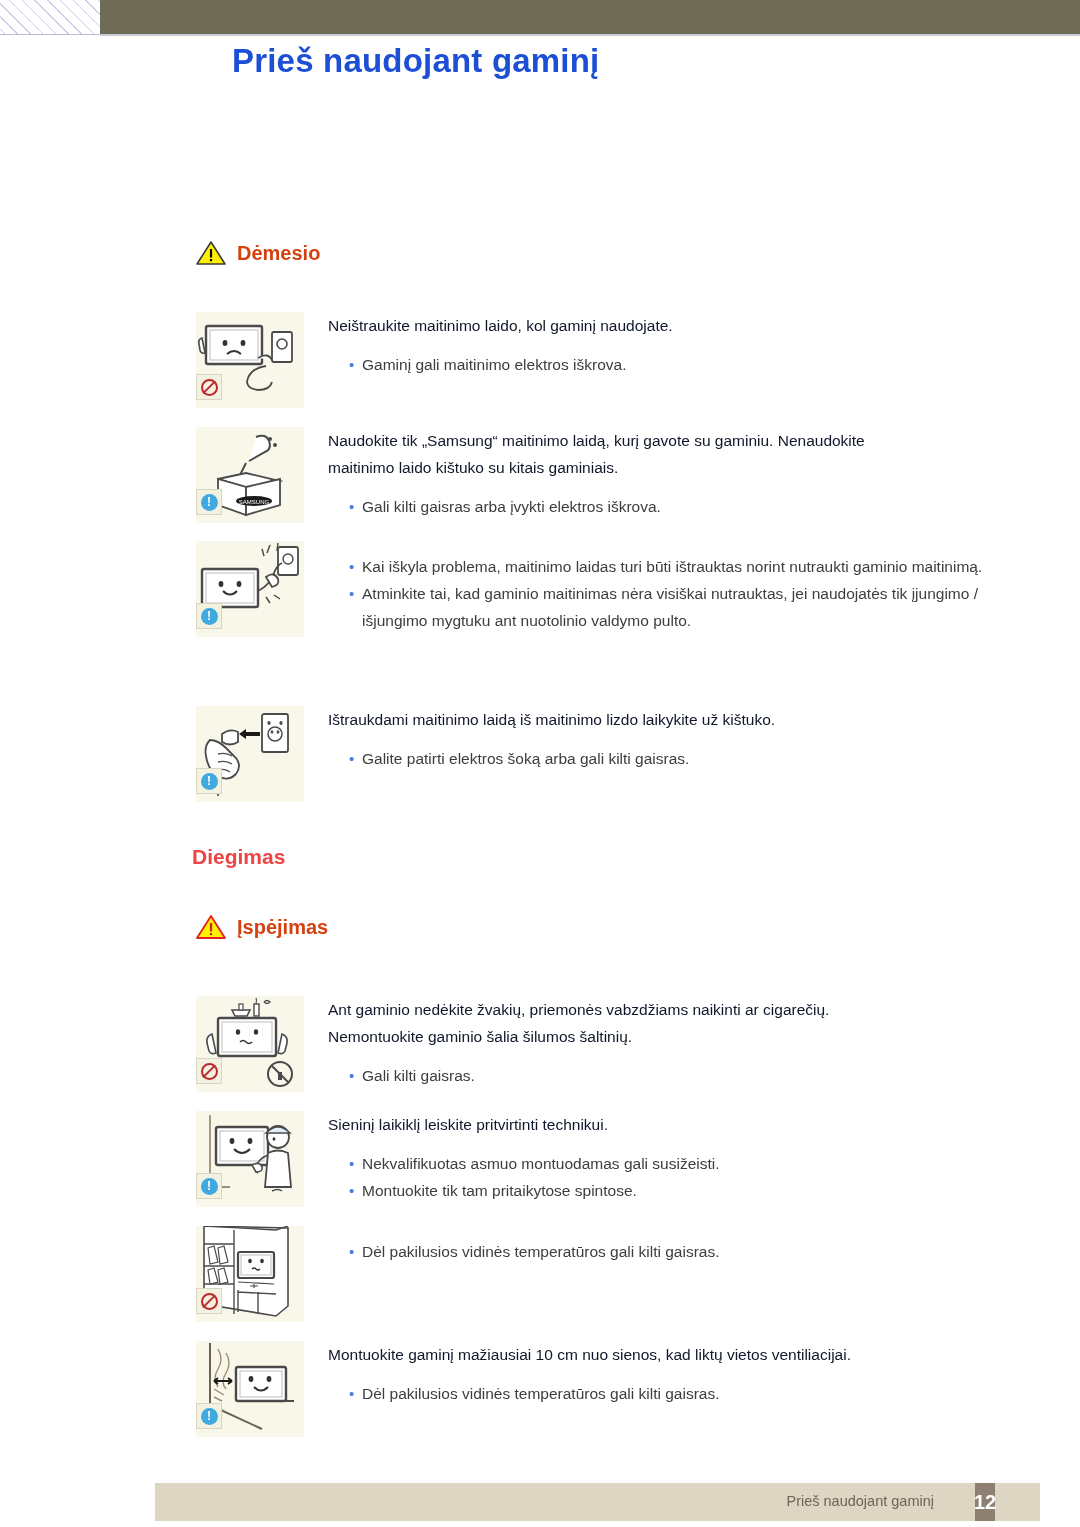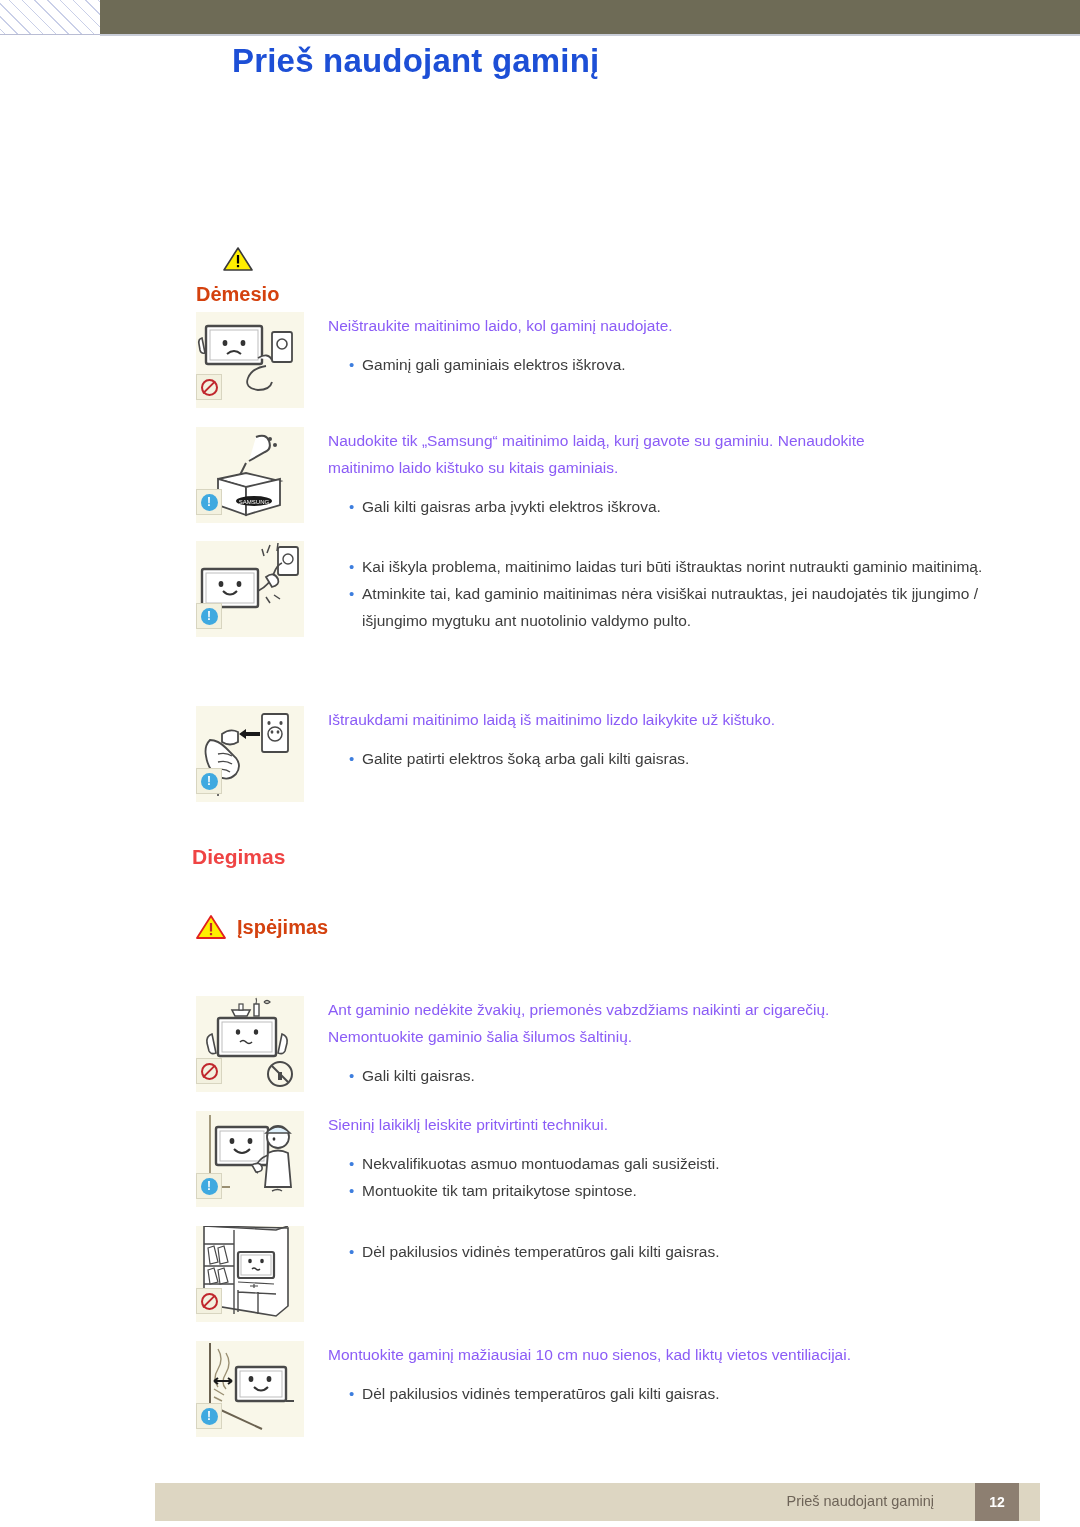--- a/index.html
+++ b/index.html
@@ -59,21 +59,21 @@
     width:2.4px;height:17px;background:#c0272d;transform:rotate(45deg);
     transform-origin:center;
   }
   .badge-i{
     width:17px;height:17px;border-radius:50%;background:#3fa9e0;
     color:#fff;font-size:12px;font-weight:bold;line-height:17px;
     text-align:center;
   }
   .txtcol{padding-left:24px;flex:1;}
   .lead{
-    font-size:15.5px;line-height:27px;color:#8b5cf6;white-space:nowrap;
+    font-size:15.5px;line-height:27px;color:#0f172a;white-space:nowrap;
   }
   .bul{
     display:flex;font-size:15.5px;line-height:27px;color:#3d3d3d;
   }
   .bul .dot{
     flex:none;width:34px;color:#3e7ede;font-size:15px;line-height:27px;
     padding-left:21px;box-sizing:border-box;
   }
   .bul .btxt{flex:1;}
   .gap-s{height:12px;}
@@ -81,35 +81,35 @@
   
   .footer{
     position:absolute;left:155px;top:1483px;width:885px;height:38px;
     background:#ddd6c2;
   }
   .footer-text{
     position:absolute;right:106px;top:10px;font-size:14.5px;color:#6e6458;
     white-space:nowrap;
   }
   .pagenum{
-    position:absolute;left:820px;top:0;width:44px;height:38px;
-    background:#8d7f71;color:#ffffff;font-size:14px;font-weight:bold;
+    position:absolute;left:820px;top:0;width:20px;height:38px;
+    background:#8d7f71;color:#ffffff;font-size:20px;font-weight:bold;
     display:flex;align-items:center;justify-content:center;
   }
 </style>
 </head>
 <body>
 
 <div class="header">
   <div class="hatch"></div>
   <div class="olive"></div>
 </div>
 <div class="page-title">Prieš naudojant gaminį</div>
 
-<div class="notice" id="notice-caution" style="left:196px;top:246px;flex-direction:column;">
+<div class="notice" id="notice-caution" style="left:196px;top:240px;">
   <svg class="tri" viewBox="0 0 30 26">
     <polygon points="15,2 29,24 1,24" fill="#ffef00" stroke="#3a3a3a" stroke-width="1.6" stroke-linejoin="round"></polygon>
     <rect x="13.9" y="9" width="2.2" height="8.5" fill="#000"></rect>
     <rect x="13.9" y="19" width="2.2" height="2.2" fill="#000"></rect>
   </svg>
   <span class="notice-label">Dėmesio</span>
 </div>
 
 <div class="row" style="left:196px;top:312px;width:840px;">
   <div class="thumb">
@@ -127,21 +127,21 @@
     </svg>
     <div class="badge bot" style="top:62px;">
       <span class="badge-no"></span>
     </div>
   </div>
   <div class="txtcol">
     <div class="lead">Neištraukite maitinimo laido, kol gaminį naudojate.</div>
     <div class="gap-s"></div>
     <div class="bul">
       <span class="dot">•</span>
-      <span class="btxt">Gaminį gali gaminiais elektros iškrova.</span>
+      <span class="btxt">Gaminį gali maitinimo elektros iškrova.</span>
     </div>
   </div>
 </div>
 
 <div class="row" style="left:196px;top:427px;width:840px;">
   <div class="thumb">
     <svg width="108" height="96" viewBox="0 0 108 96">
       <path d="M60 10 q10 -4 13 4 q3 8 -4 11 l-16 9" fill="#fff" stroke="#4a4a4a" stroke-width="2"></path>
       <circle cx="74" cy="12" r="2" fill="#4a4a4a"></circle>
       <circle cx="79" cy="18" r="2" fill="#4a4a4a"></circle>

